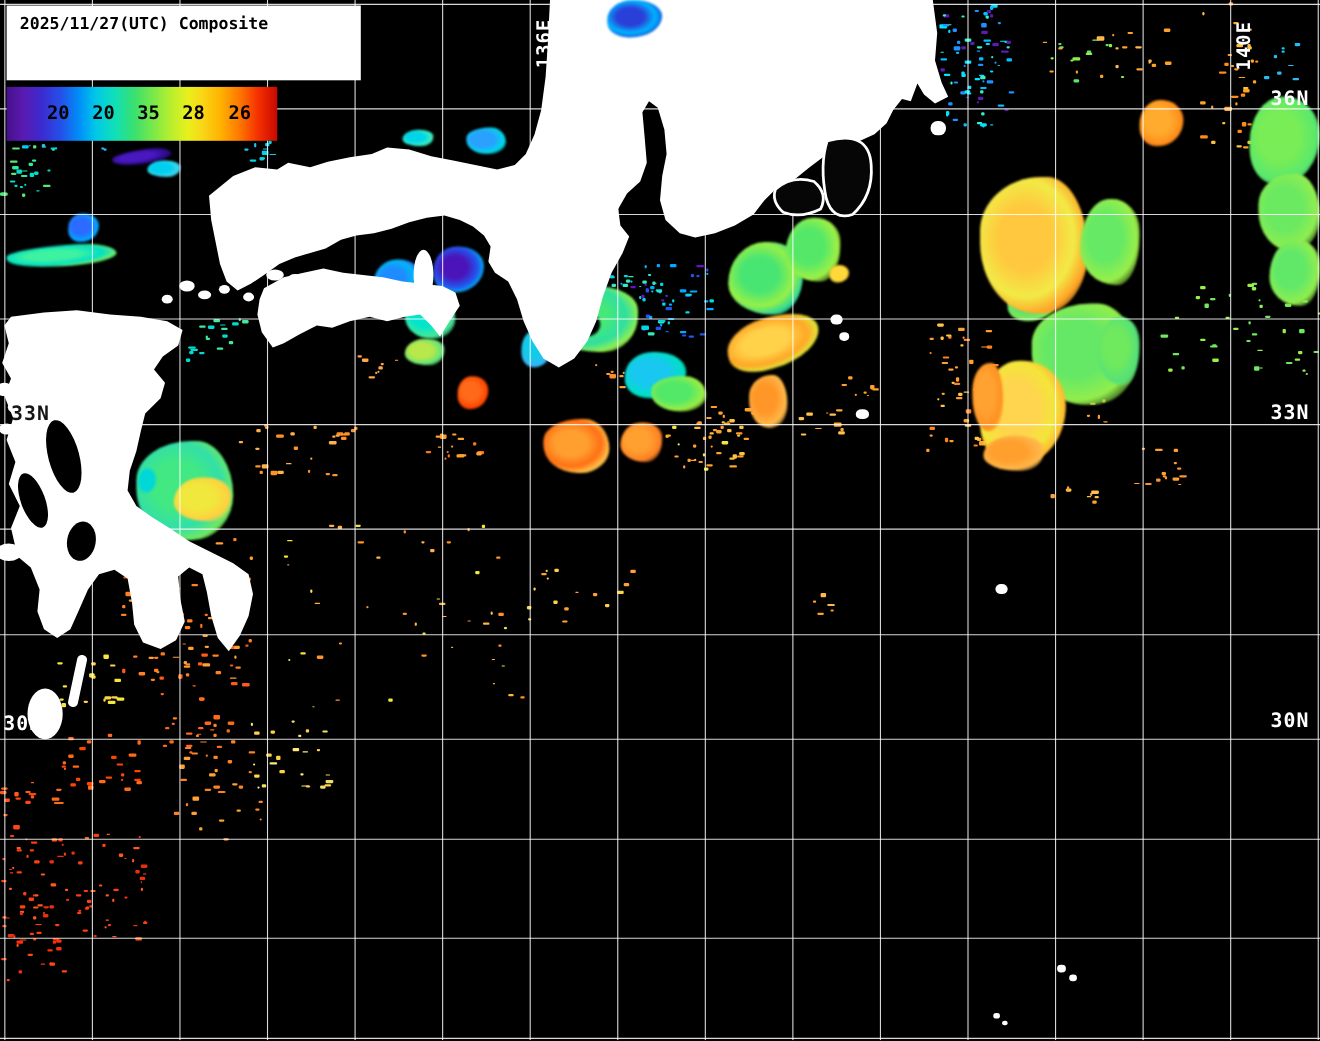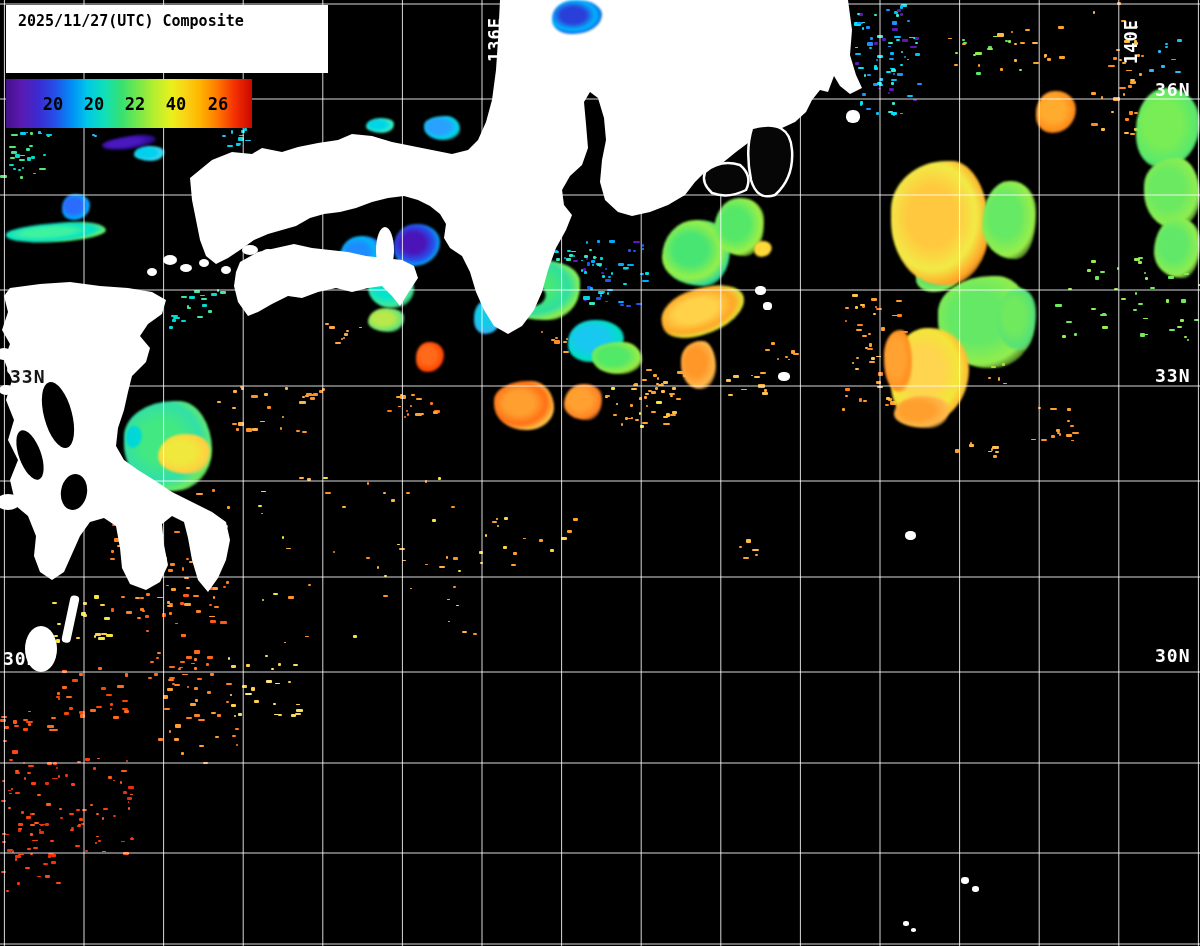--- a/index.html
+++ b/index.html
@@ -1112,17 +1112,17 @@
       <div class="lon-label" style="left: 487px; top: 62px;">136E</div>
       <div class="lon-label" style="left: 1123px; top: 64px;">140E</div>
     </div>
 
   <div class="title-box">
     <div>2025/11/27(UTC) Composite</div>
   </div>
   <div class="colorbar" id="colorbar" style="background: linear-gradient(90deg, rgb(69, 16, 138) 0%, rgb(90, 26, 176) 6%, rgb(60, 42, 208) 13%, rgb(36, 80, 232) 20%, rgb(0, 144, 248) 27%, rgb(0, 200, 232) 33%, rgb(16, 224, 184) 40%, rgb(56, 224, 112) 47%, rgb(120, 232, 74) 54%, rgb(178, 238, 48) 60%, rgb(232, 240, 28) 67%, rgb(248, 216, 24) 72%, rgb(255, 179, 0) 79%, rgb(255, 120, 0) 86%, rgb(244, 48, 0) 93%, rgb(200, 8, 0) 100%);">
       <span class="tick" style="left: 47px;">20</span>
       <span class="tick" style="left: 88px;">20</span>
-      <span class="tick" style="left: 129px;">22</span>
-      <span class="tick" style="left: 170px;">40</span>
+      <span class="tick" style="left: 129px;">35</span>
+      <span class="tick" style="left: 170px;">28</span>
       <span class="tick" style="left: 212px;">26</span>
     </div>
 </div>
 
 </body></html>

